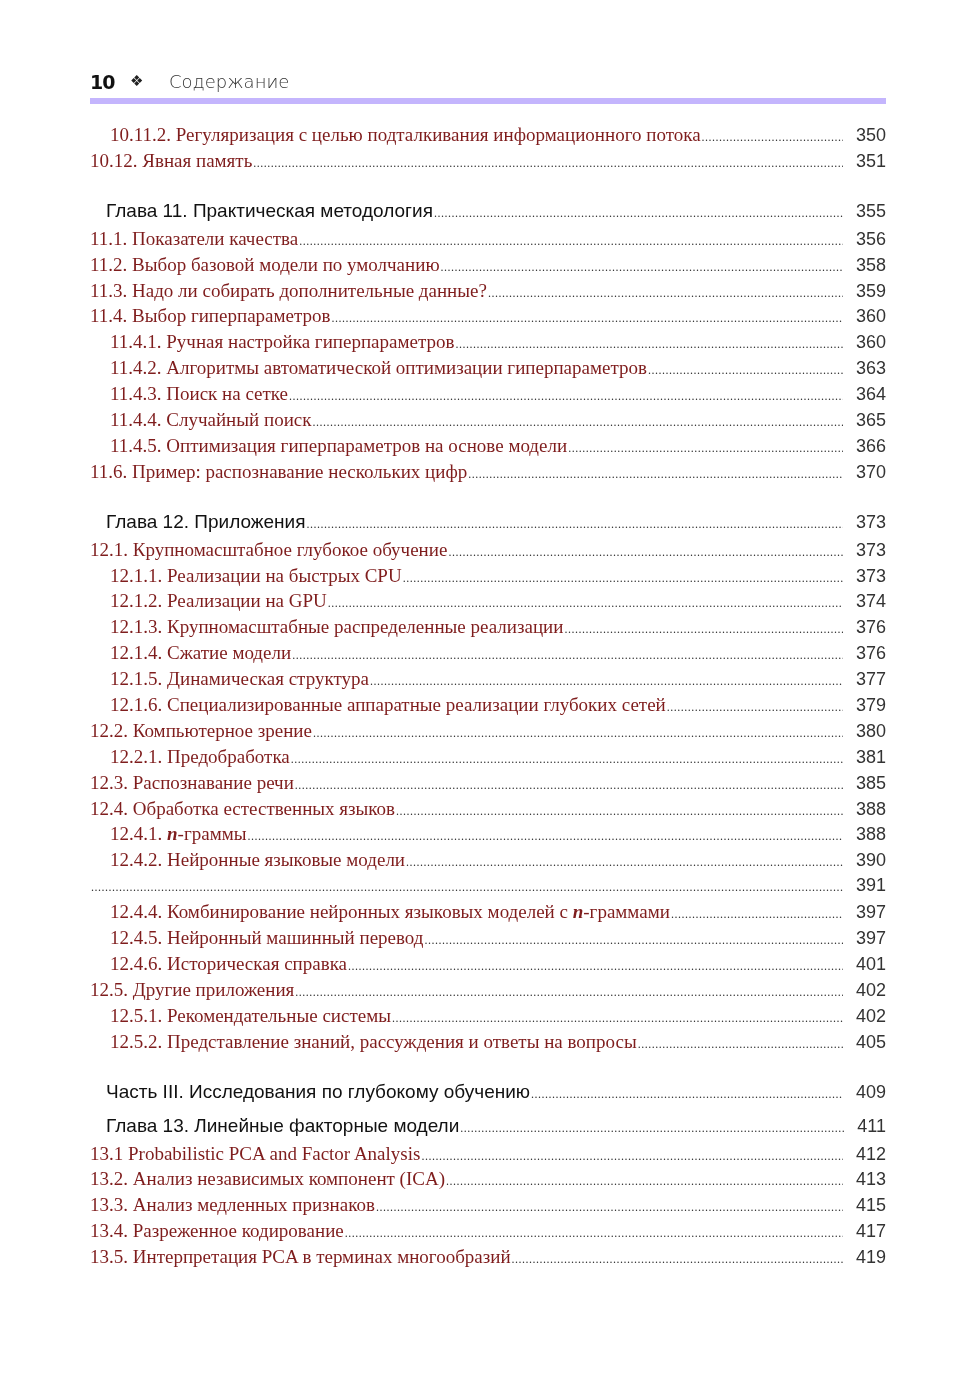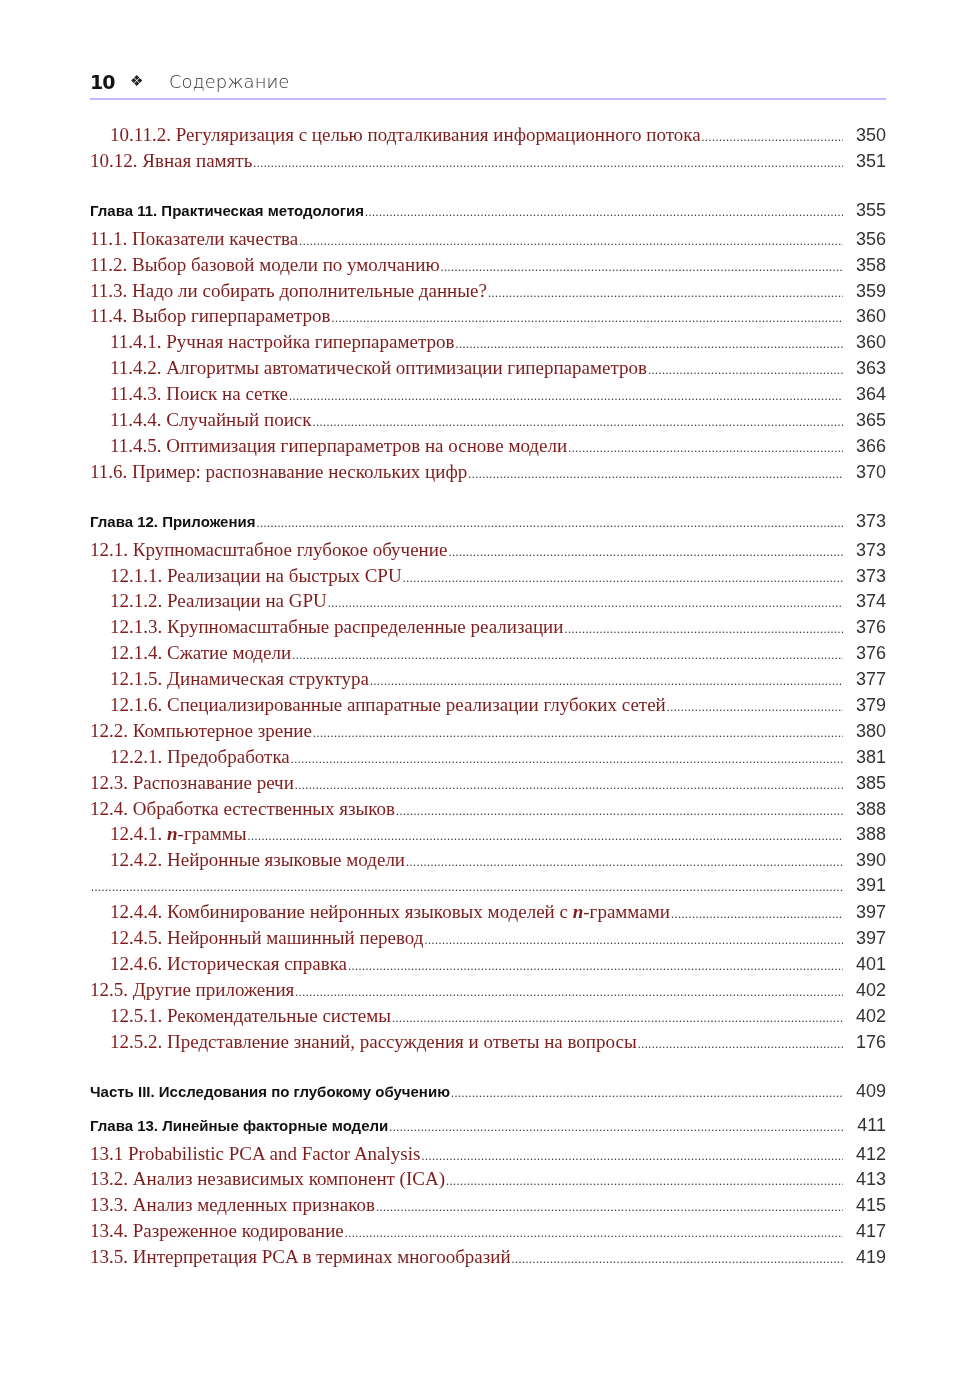--- a/index.html
+++ b/index.html
@@ -1,30 +1,30 @@
 <!DOCTYPE html>
 <html><head>
   <meta charset="utf-8">
   <style>
     html, body { margin: 0; padding: 0; background: #ffffff; }
     body { width: 974px; height: 1388px; position: relative; overflow: hidden; color: #1a1a1a; }
-    .page-header { position: absolute; left: 90px; top: 70px; width: 796px; height: 28px; border-bottom: 2px solid #c4b5fd; }
+    .page-header { position: absolute; left: 90px; top: 70px; width: 796px; height: 28px; border-bottom: 6px solid #c4b5fd; }
     .hdr-num { position: absolute; left: 0; top: 1px; font-family: "DejaVu Sans", sans-serif; font-weight: bold; font-size: 19px; color: #111; letter-spacing: -1px; }
     .hdr-orn { position: absolute; left: 40px; top: 2px; font-family: "DejaVu Sans", sans-serif; font-size: 15px; color: #222; }
     .hdr-title { position: absolute; left: 79px; top: 1px; font-family: "DejaVu Sans", sans-serif; font-size: 18px; color: #333; font-weight: 300; }
 
     .toc { position: absolute; left: 90px; top: 124px; width: 796px; }
     .row { display: flex; align-items: baseline; height: 25.9px; white-space: nowrap; }
     .row .lbl { font-family: "Liberation Serif", serif; font-size: 19px; color: #7f1d1d; flex: 0 0 auto; }
     .row.l2 .lbl { padding-left: 20px; }
     .row .dots { flex: 1 1 auto; overflow: hidden; margin: 0 1px; font-family: "Liberation Serif", serif; font-size: 12px; color: #333; letter-spacing: 0.5px; }
     .row .dots::after { content: "........................................................................................................................................................................................................................................................................................"; }
     .row .pg { flex: 0 0 auto; font-family: "Liberation Sans", sans-serif; font-size: 18px; color: #333; margin-left: 12px; }
     .row.chapter { height: 28px; }
-    .row.chapter .lbl { font-family: "Liberation Sans", sans-serif; font-weight: bold; font-size: 15px; color: #111; }
+    .row.chapter .lbl { font-family: "Liberation Sans", sans-serif; font-weight: normal; font-size: 19px; color: #111; margin-left: 16px; }
     .gap { height: 24px; }
     .gap-s { height: 6px; }
     em.n { font-style: italic; font-weight: bold; }
   </style>
 </head>
 <body>
 
 <div class="page-header">
   <span class="hdr-num">10</span>
   <span class="hdr-orn">❖</span>
@@ -204,21 +204,21 @@
         <span class="pg">402</span>
       </div>
       <div class="row l2">
         <span class="lbl">12.5.1. Рекомендательные системы</span>
         <span class="dots"></span>
         <span class="pg">402</span>
       </div>
       <div class="row l2">
         <span class="lbl">12.5.2. Представление знаний, рассуждения и ответы на вопросы</span>
         <span class="dots"></span>
-        <span class="pg">176</span>
+        <span class="pg">405</span>
       </div>
     </div>
 
   <div class="gap"></div>
 
   <div class="row chapter">
     <span class="lbl">Часть III. Исследования по глубокому обучению</span>
     <span class="dots"></span>
     <span class="pg">409</span>
   </div>

